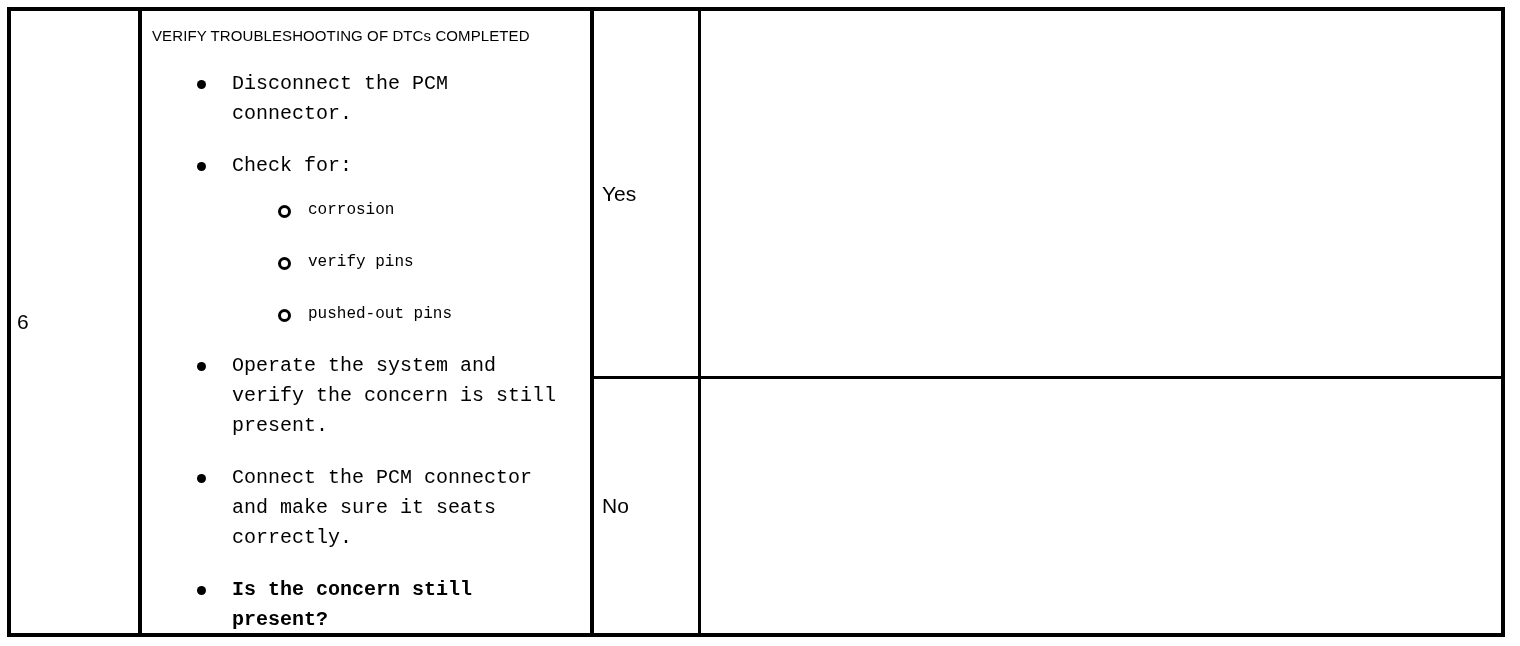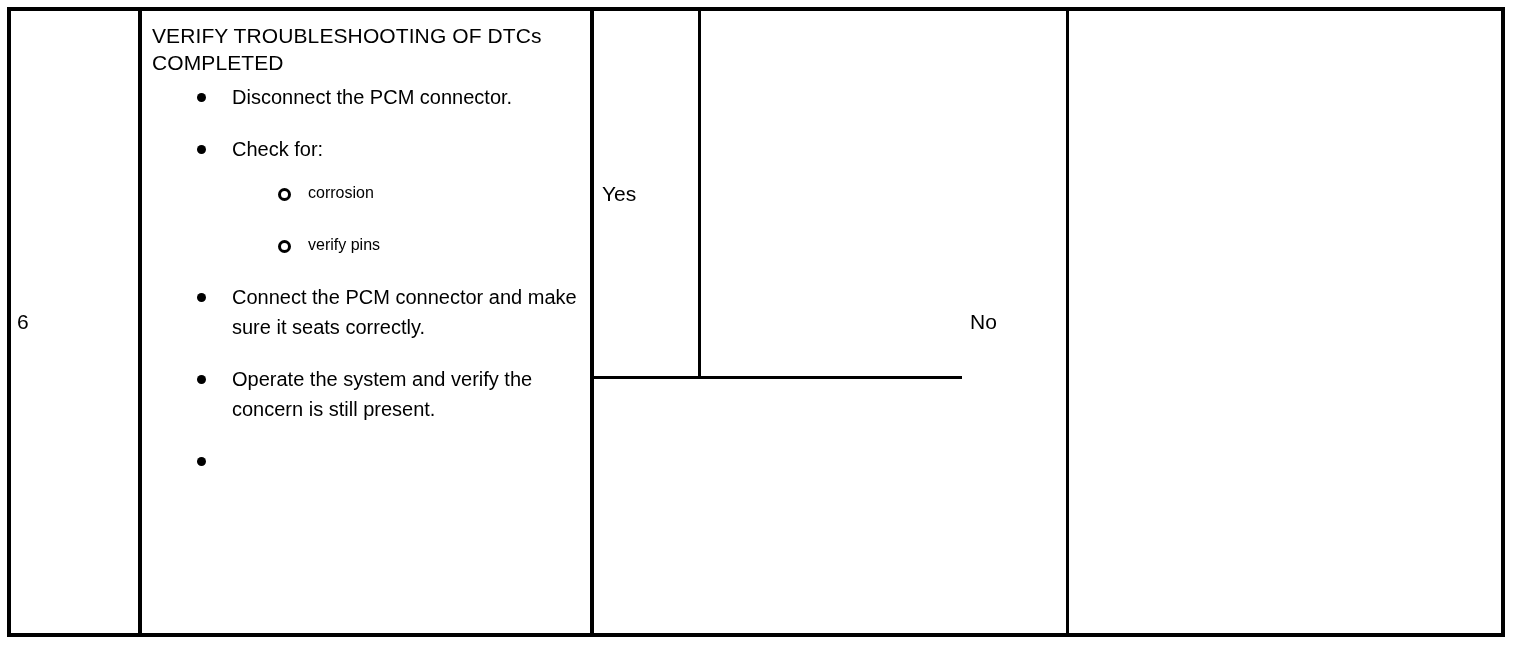--- a/index.html
+++ b/index.html
@@ -57,29 +57,30 @@
   
   .col-action {
     width: 452px;
     flex: 0 0 452px;
     border-right: 4px solid #000000;
     box-sizing: border-box;
     padding: 11px 10px 6px 10px;
     position: relative;
   }
   .action-title {
-    font-size: 21px;
+    font-size: 15px;
     line-height: 27px;
     letter-spacing: 0.1px;
   }
 
   ul.bullets {
     list-style: none;
-    margin: 6px 0 0 0;
+    margin: 20px 0 0 0;
     padding: 0;
+    font-family: Liberation Mono, monospace;
   }
   ul.bullets > li {
     position: relative;
     padding-left: 80px;
     margin-bottom: 22px;
     font-size: 20px;
     line-height: 30px;
   }
   ul.bullets > li.bold {
     font-weight: bold;
@@ -115,20 +116,21 @@
     height: 7px;
     border: 3px solid #000000;
     border-radius: 50%;
     box-sizing: content-box;
   }
 
   
   .col-results {
     flex: 1 1 auto;
     display: flex;
+    flex-direction: column;
     box-sizing: border-box;
   }
   .result-row {
     display: flex;
     flex-direction: row;
     box-sizing: border-box;
   }
   .result-row.row-yes {
     height: 368px;
     flex: 0 0 368px;
@@ -188,35 +190,40 @@
 
           <ul class="sub">
             <li>
               <span class="marker-hollow"></span>
               <span>corrosion</span>
             </li>
             <li>
               <span class="marker-hollow"></span>
               <span>verify pins</span>
             </li>
+            <li>
+              <span class="marker-hollow"></span>
+              <span>pushed-out pins</span>
+            </li>
           </ul>
         </li>
 
         <li>
           <span class="marker-solid"></span>
+          <span>Operate the system and verify the concern is still present.</span>
+        </li>
+
+        <li>
+          <span class="marker-solid"></span>
           <span>Connect the PCM connector and make sure it seats correctly.</span>
         </li>
 
-        <li>
-          <span class="marker-solid"></span>
-          <span>Operate the system and verify the concern is still present.</span>
-        </li>
-
         <li class="bold">
           <span class="marker-solid"></span>
+          <span>Is the concern still present?</span>
         </li>
 
       </ul>
     </div>
 
     <div class="col-results">
 
       <div class="result-row row-yes">
         <div class="cell-answer">Yes</div>
       </div>

